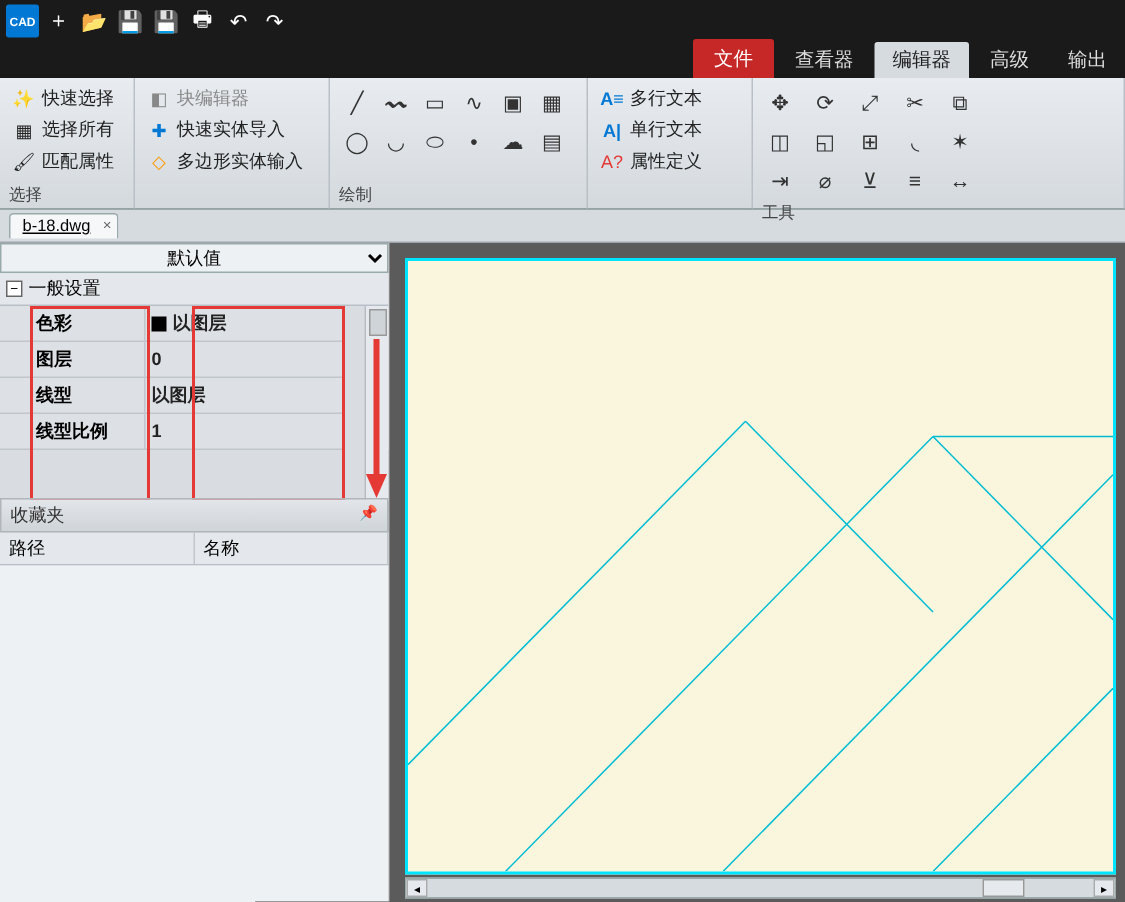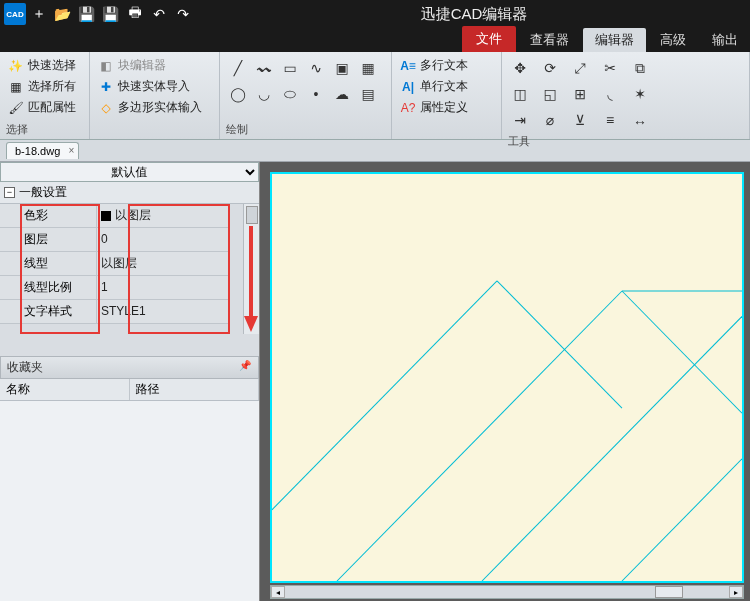--- a/index.html
+++ b/index.html
@@ -25,39 +25,39 @@
   .rg-buttons { display: flex; flex-direction: column; gap: 2px; }
   .rg-item { display: flex; align-items: center; gap: 4px; font-size: 12px; color: #222; padding: 1px 2px; }
   .rg-item .ico { width: 16px; height: 16px; display: inline-flex; align-items: center; justify-content: center; font-size: 12px; }
   .rg-item.disabled { color: #888; }
   .rg-grid-icons { display: grid; grid-template-columns: repeat(6, 24px); grid-auto-rows: 24px; gap: 2px; }
   .rg-grid-icons.c5 { grid-template-columns: repeat(5, 24px); }
   .rg-grid-icons .ico-btn { width: 24px; height: 24px; display: flex; align-items: center; justify-content: center; font-size: 14px; color: #333; border: 1px solid transparent; }
   .text-tools .rg-item { font-size: 12px; }
   
   
-  .filetab-bar { height: 22px; background: #d6dbe0; display: flex; align-items: center; padding-left: 6px; border-bottom: 1px solid #a0a6ad; }
+  .filetab-bar { height: 22px; background: #d6dbe0; display: flex; align-items: center; padding-left: 6px; border-bottom: 1px solid #a0a6ad; text-decoration: underline; }
   .filetab { background: #f5f7f9; border: 1px solid #9aa; border-bottom: none; padding: 2px 18px 2px 8px; font-size: 11px; position: relative; border-radius: 3px 3px 0 0; }
   .filetab .close { position: absolute; right: 4px; top: 2px; font-size: 10px; color: #666; }
   
   
   .main { display: flex; height: 439px; background: #5b5b5b; }
   .left-panel { width: 260px; background: #d9dde2; display: flex; flex-direction: column; border-right: 1px solid #888; }
   
   .panel-title { background: linear-gradient(#e2e6ea, #cfd4d9); border: 1px solid #b0b6bc; padding: 2px 6px; font-size: 12px; color: #333; position: relative; }
   .panel-title .pin { position: absolute; right: 6px; top: 3px; font-size: 10px; color: #777; }
   .panel-title.orange { background: linear-gradient(#f5b150, #f0a030); color: #444; }
   
   .prop-select { width: 100%; height: 20px; font-size: 12px; background: #eef1f4; border: 1px solid #9aa; padding-left: 12px; text-align: center; }
   
   .prop-section { background: #d9dde2; }
   .prop-section-head { display: flex; align-items: center; padding: 2px 4px; font-size: 12px; border-bottom: 1px solid #b8bfc6; background: #e4e8ec; }
   .prop-section-head .toggle { width: 11px; height: 11px; border: 1px solid #666; background: #fff; display: inline-flex; align-items: center; justify-content: center; font-size: 9px; margin-right: 4px; line-height: 1; }
   
-  .prop-rows-wrap { position: relative; }
+  .prop-rows-wrap { position: relative; font-weight: bold; }
   .prop-rows { display: table; width: 228px; }
   .prop-row { display: table-row; }
   .prop-row > div { display: table-cell; border-bottom: 1px solid #c0c6cc; padding: 3px 4px; font-size: 12px; background: #dde1e5; }
   .prop-row .k { width: 96px; padding-left: 24px; }
   .prop-row .v { border-left: 1px solid #c0c6cc; color: #222; }
   .prop-row .v .sw { display: inline-block; width: 10px; height: 10px; background: #000; vertical-align: middle; margin-right: 4px; }
   .red-box { position: absolute; border: 2px solid #e53935; pointer-events: none; }
   .red-box.b1 { left: 20px; top: 0; width: 80px; height: 130px; }
   .red-box.b2 { left: 128px; top: 0; width: 102px; height: 130px; }
   
@@ -88,21 +88,20 @@
   <div class="title-icons">
     <span class="ti cad">CAD</span>
     <span class="ti">＋</span>
     <span class="ti">📂</span>
     <span class="ti">💾</span>
     <span class="ti">💾</span>
     <span class="ti">🖶</span>
     <span class="ti">↶</span>
     <span class="ti">↷</span>
   </div>
-  <div class="title-text">迅捷CAD编辑器</div>
 </div>
 
 <div class="tabs">
   <div class="tab file">文件</div>
   <div class="tab">查看器</div>
   <div class="tab active">编辑器</div>
   <div class="tab">高级</div>
   <div class="tab">输出</div>
 </div>
 
@@ -225,46 +224,42 @@
               <div class="v">0</div>
             </div>
           <div class="prop-row">
               <div class="k">线型</div>
               <div class="v">以图层</div>
             </div>
           <div class="prop-row">
               <div class="k">线型比例</div>
               <div class="v">1</div>
             </div>
-          <div class="prop-row">
-              <div class="k">文字样式</div>
-              <div class="v">STYLE1</div>
-            </div>
         </div>
         <div class="red-box b1"></div>
         <div class="red-box b2"></div>
         <div class="prop-scroll">
           <div class="thumb"></div>
         </div>
         <div class="red-arrow">
           <svg viewBox="0 0 14 106">
               <path d="M5 0 L5 90 L0 90 L7 106 L14 90 L9 90 L9 0 Z" fill="#e53935"></path>
             </svg>
         </div>
       </div>
     </div>
 
     <div class="fav-panel">
       <div class="panel-title">
         <span>收藏夹</span>
         <span class="pin">📌</span>
       </div>
       <div class="fav-header">
+        <div>路径</div>
         <div>名称</div>
-        <div>路径</div>
       </div>
       <div class="fav-body"></div>
     </div>
   </div>
 
   <div class="canvas-area">
     <div class="canvas">
       <svg viewBox="0 0 470 400" preserveAspectRatio="none">
         <line x1="0" y1="330" x2="225" y2="105"></line>
         <line x1="65" y1="400" x2="350" y2="115"></line>

